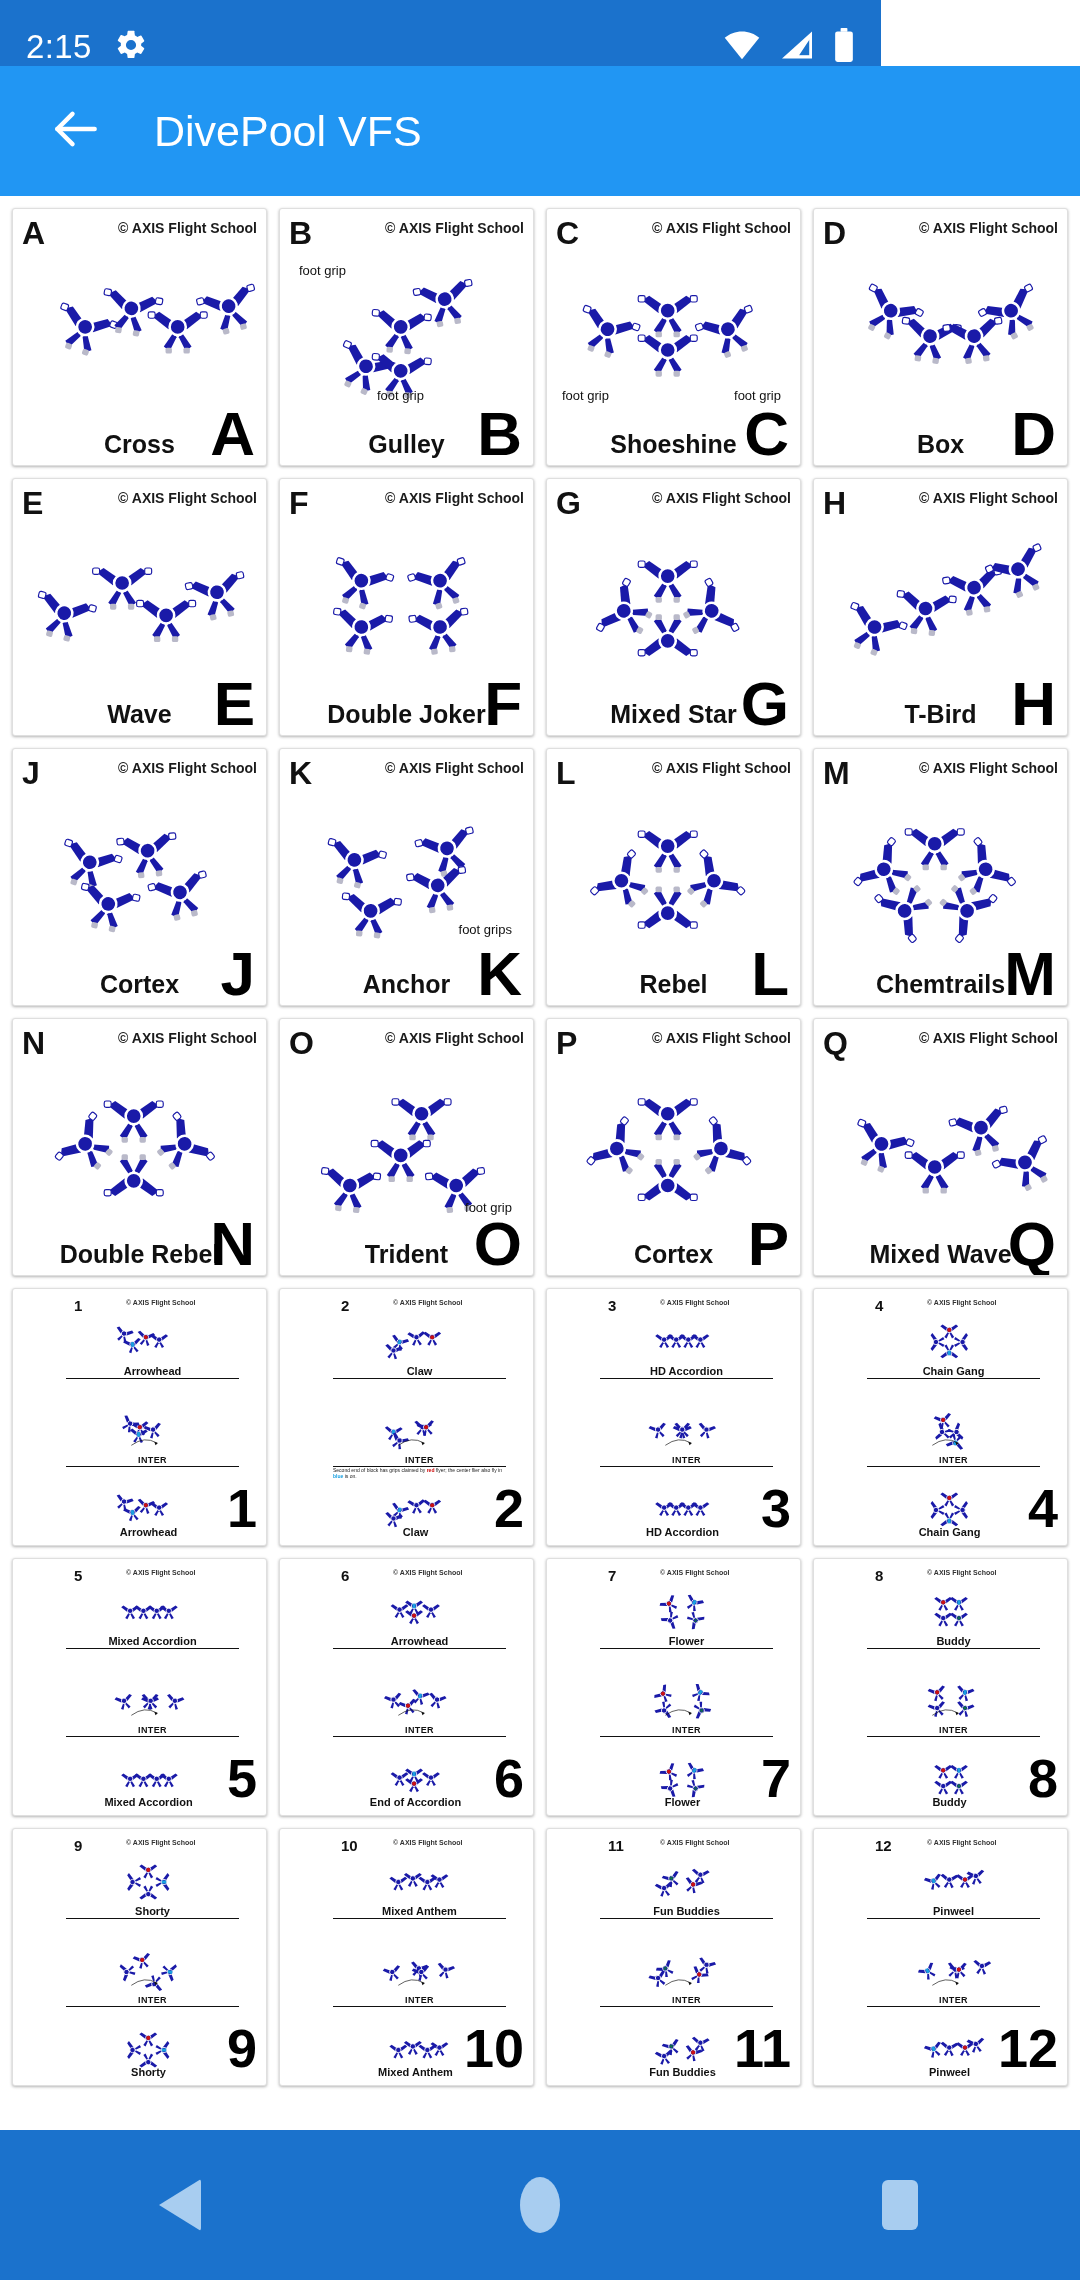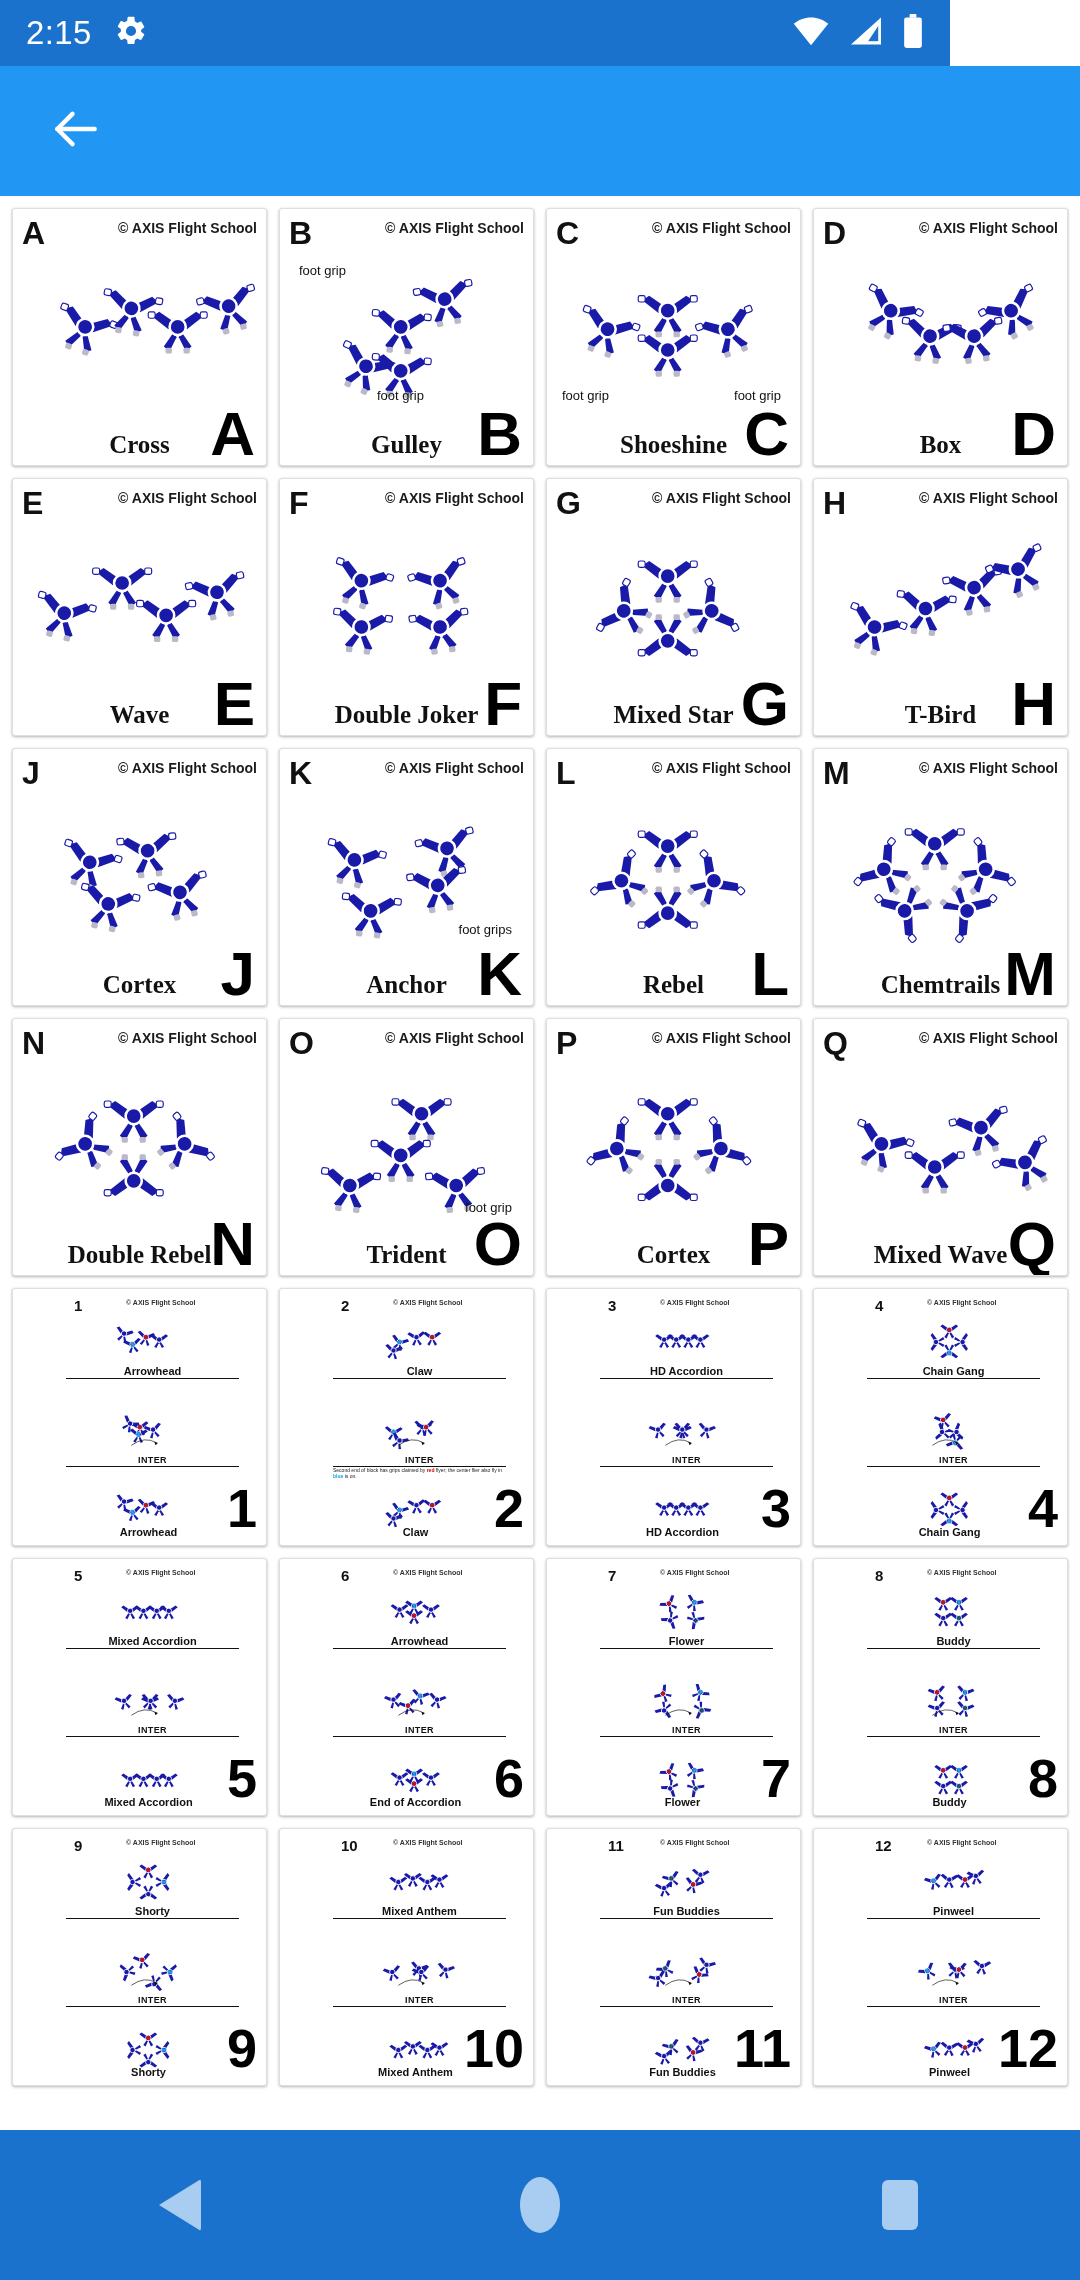--- a/index.html
+++ b/index.html
@@ -7,23 +7,23 @@
     width: 1080px; height: 2280px;
     background: #ffffff;
     font-family: "Liberation Sans", sans-serif;
     overflow: hidden;
   }
   #app { position: relative; width: 1080px; height: 2280px; }
 
   
   .statusbar {
     position: absolute; top: 0; left: 0;
-    width: 950px; height: 66px;
+    width: 881px; height: 66px;
     background: #1b72cc;
-    display: flex; align-items: center;
+    display: flex; align-items: flex-end;
     padding: 0 26px;
   }
   .clock {
     color: #ffffff; font-size: 33px; letter-spacing: .4px;
     font-family: "Liberation Sans", sans-serif;
   }
   .status-left-icons { margin-left: 22px; display: flex; align-items: center; }
   .status-right { margin-left: auto; display: flex; align-items: center; gap: 18px; }
   .ico { display: block; }
 
@@ -74,21 +74,21 @@
     font-family: "Liberation Sans", sans-serif; line-height: 1;
   }
   .c-copy {
     position: absolute; top: 5px; right: 4px;
     font-size: 14px; font-weight: bold; color: #1b1b1b;
     font-family: "Liberation Sans", sans-serif; white-space: nowrap;
   }
   .c-name {
     position: absolute; bottom: 2px; left: 0; right: 0;
     text-align: center; font-size: 25px; font-weight: bold;
-    color: #111; font-family: Liberation Serif, serif;
+    color: #111; font-family: Liberation Sans, sans-serif;
   }
   .c-big-letter {
     position: absolute; bottom: -4px; right: 6px;
     font-size: 62px; font-weight: bold; color: #000; line-height: 1;
     font-family: "Liberation Sans", sans-serif;
   }
   .fig {
     position: absolute; top: 34px; left: 0; right: 0; bottom: 40px;
     display: flex; align-items: center; justify-content: center;
   }
@@ -200,20 +200,21 @@
 
   <div class="appbar">
     <div class="back-btn">
       <span>
         <svg width="56" height="56" viewBox="0 0 24 24" fill="none" stroke="#ffffff" stroke-width="1.9" stroke-linecap="round" stroke-linejoin="round">
           <line x1="20" y1="12" x2="4" y2="12"></line>
           <polyline points="10.5,5.5 4,12 10.5,18.5"></polyline>
         </svg>
       </span>
     </div>
+    <div class="appbar-title">DivePool VFS</div>
   </div>
 
   <div class="grid-scroll">
     <div class="grid" id="grid">
         <div class="card">
     <div class="card-inner">
       <div class="c-corner-letter">A</div>
       <div class="c-copy">© AXIS Flight School</div>
       <div class="fig">
               <svg viewBox="0 0 210 130" preserveAspectRatio="xMidYMid meet">

